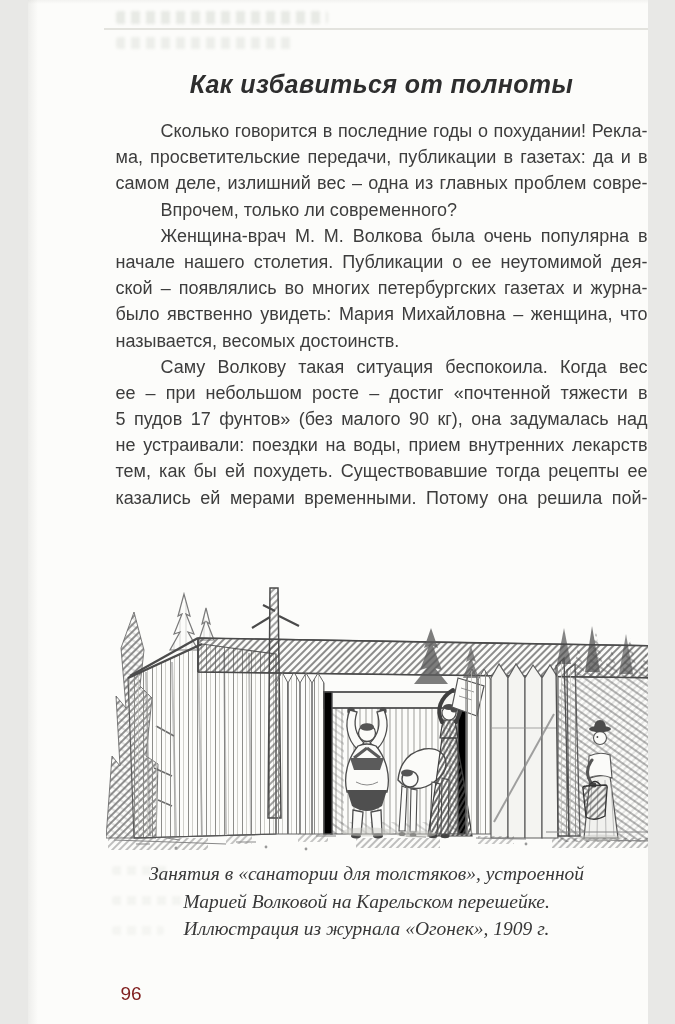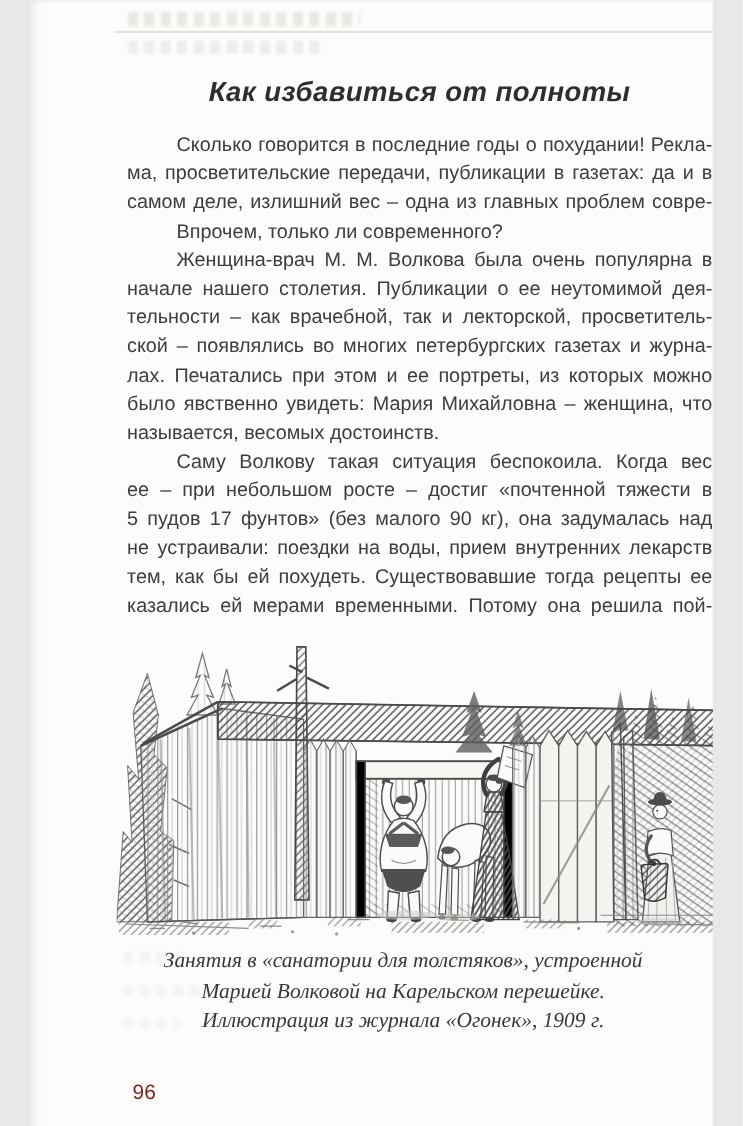--- a/index.html
+++ b/index.html
@@ -61,23 +61,21 @@
 
   <div class="body-text">
     <div class="line j first">Сколько говорится в последние годы о похудании! Рекла-</div>
     <div class="line j">ма, просветительские передачи, публикации в газетах: да и в</div>
     <div class="line j">самом деле, излишний вес – одна из главных проблем совре-</div>
 
     <div class="line first">Впрочем, только ли современного?</div>
 
     <div class="line j first">Женщина-врач М. М. Волкова была очень популярна в</div>
     <div class="line j">начале нашего столетия. Публикации о ее неутомимой дея-</div>
-    <div class="line j">тельности – как врачебной, так и лекторской, просветитель-</div>
     <div class="line j">ской – появлялись во многих петербургских газетах и журна-</div>
-    <div class="line j">лах. Печатались при этом и ее портреты, из которых можно</div>
     <div class="line j">было явственно увидеть: Мария Михайловна – женщина, что</div>
     <div class="line">называется, весомых достоинств.</div>
 
     <div class="line j first">Саму Волкову такая ситуация беспокоила. Когда вес</div>
     <div class="line j">ее – при небольшом росте – достиг «почтенной тяжести в</div>
     <div class="line j">5 пудов 17 фунтов» (без малого 90 кг), она задумалась над</div>
     <div class="line j">не устраивали: поездки на воды, прием внутренних лекарств</div>
     <div class="line j">тем, как бы ей похудеть. Существовавшие тогда рецепты ее</div>
     <div class="line j">казались ей мерами временными. Потому она решила пой-</div>
   </div>

